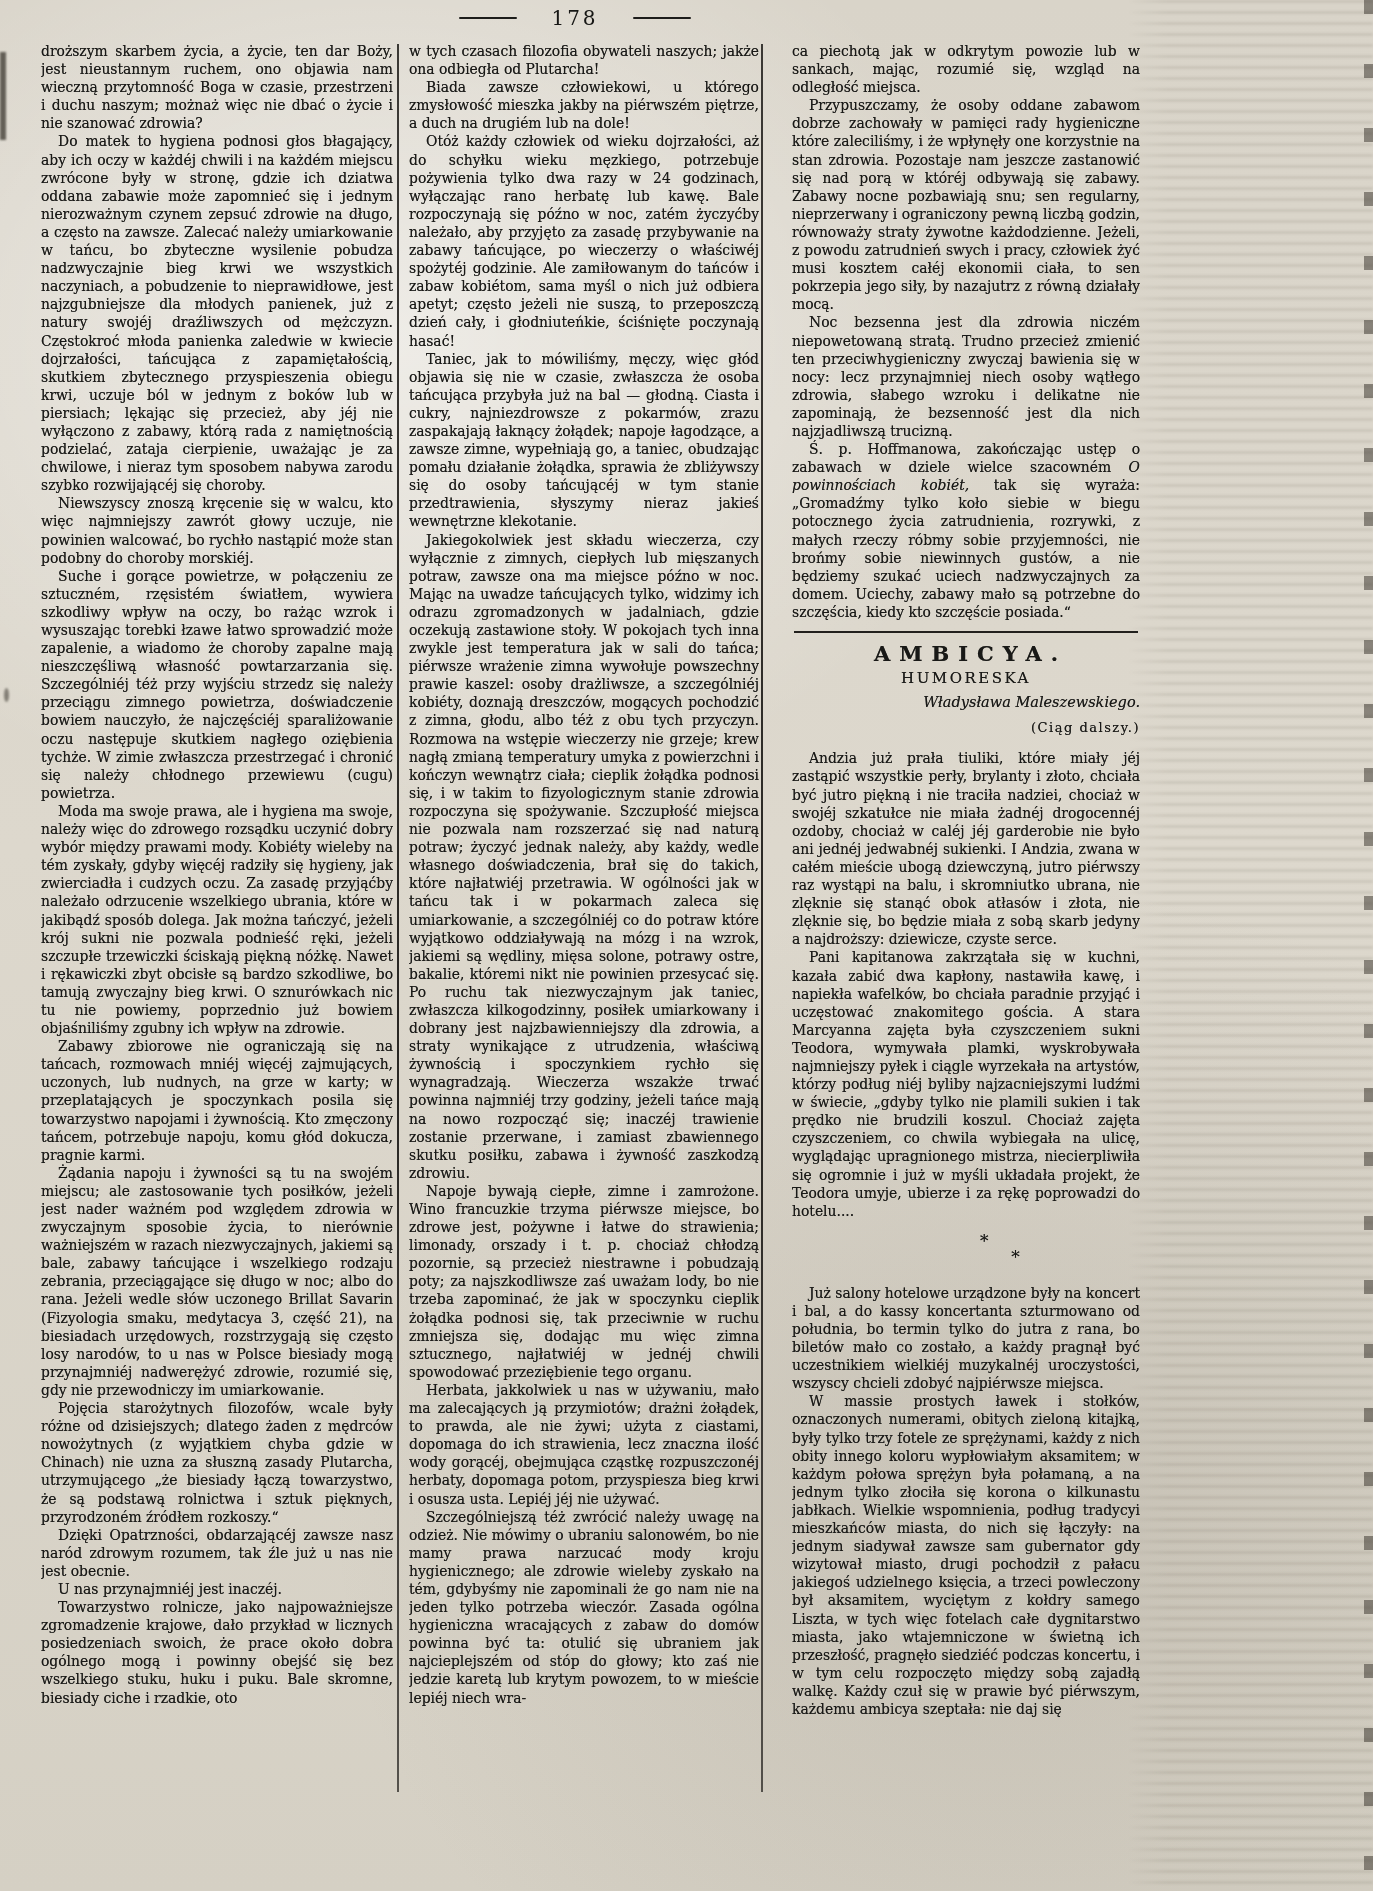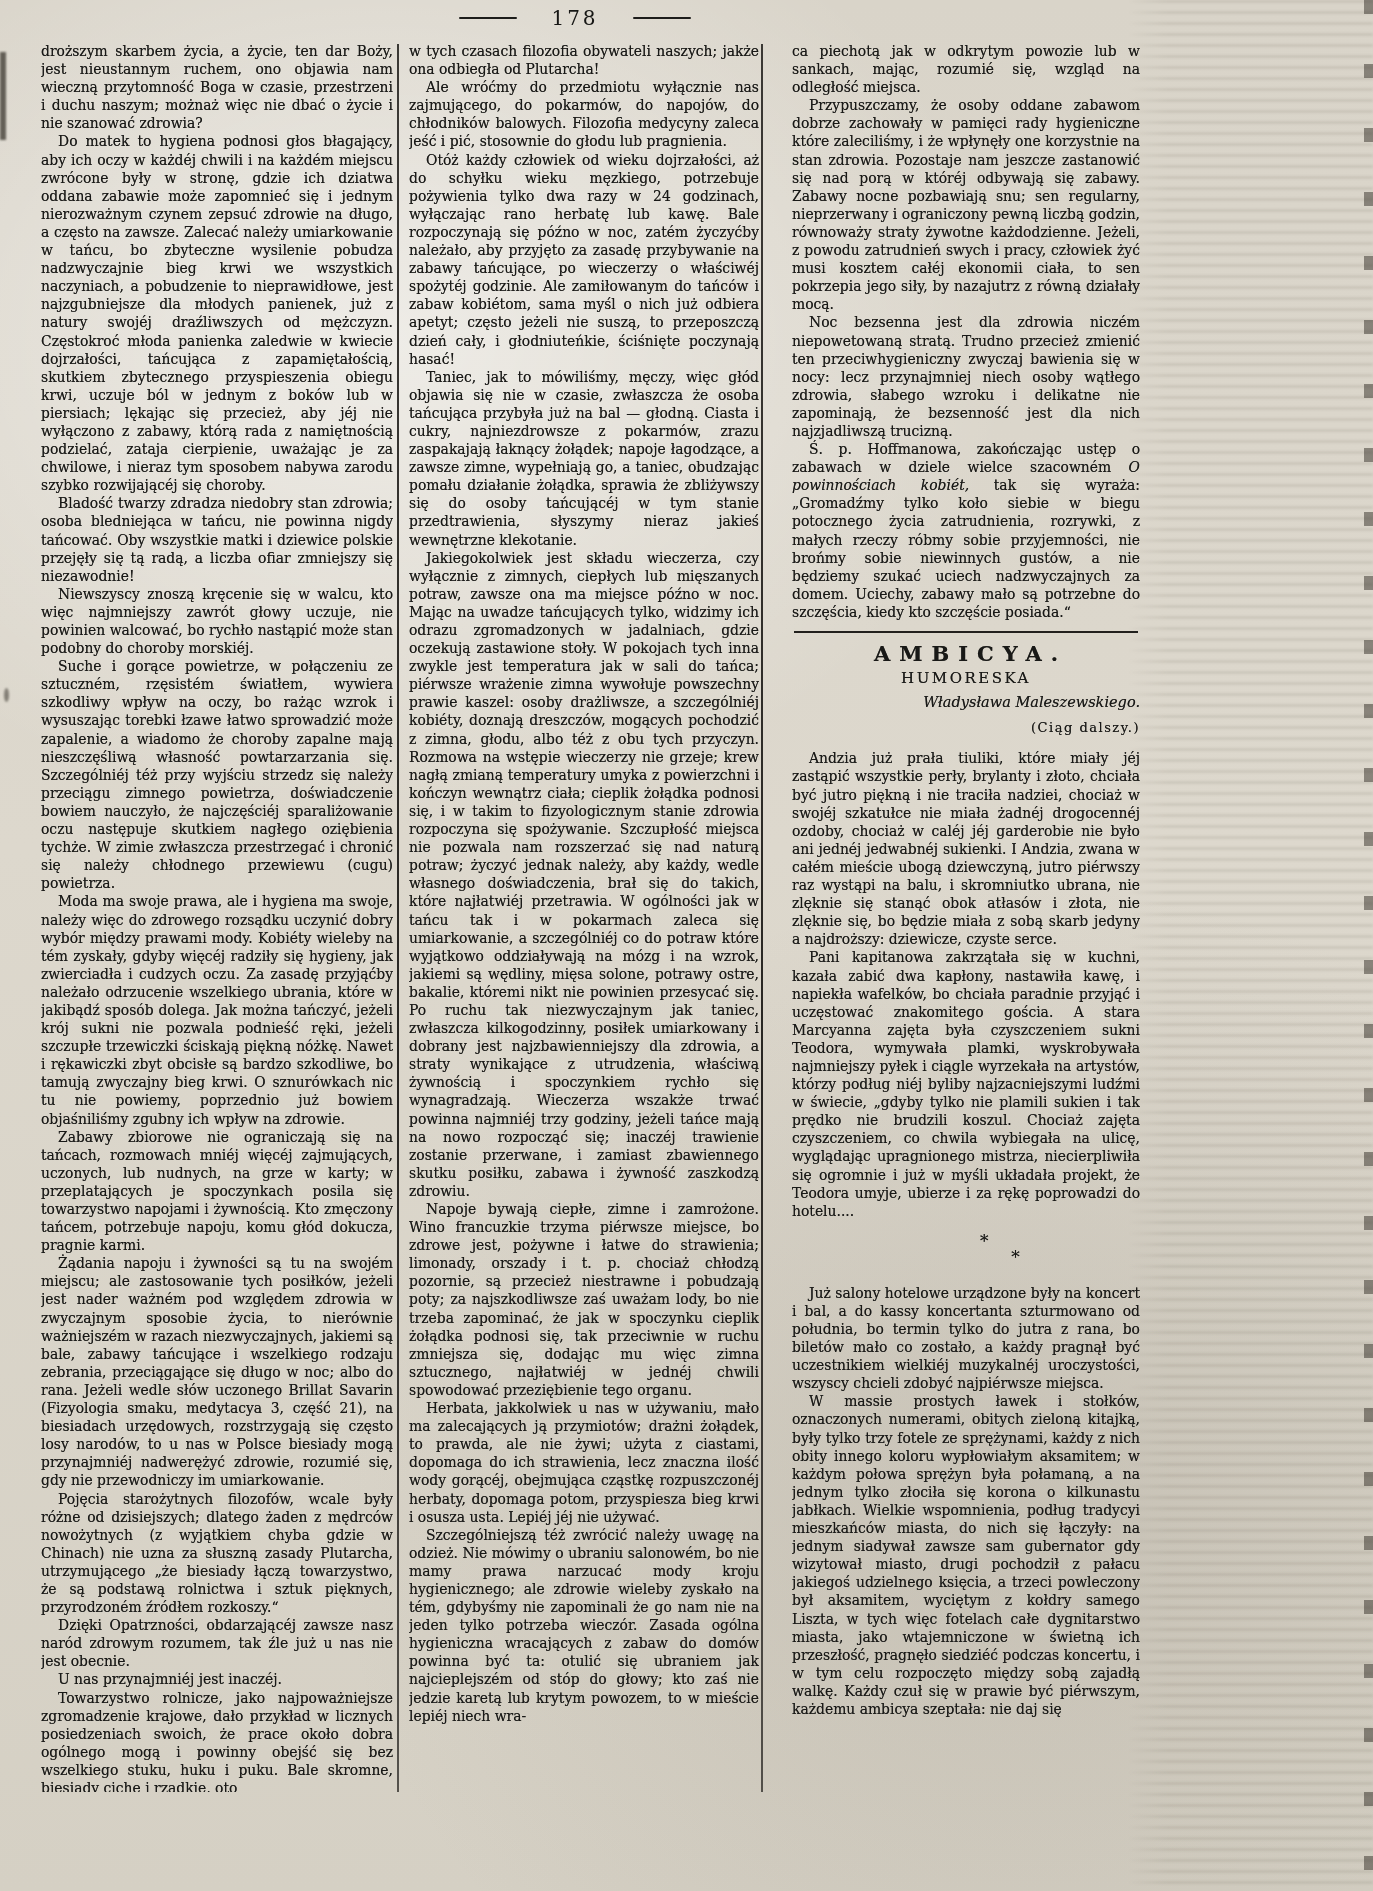--- a/index.html
+++ b/index.html
@@ -54,35 +54,34 @@
 
 <header class="page-head">
   <span class="head-dash"></span>
   <span class="page-num">178</span>
   <span class="head-dash"></span>
 </header>
 
 <div class="col col-1">
     <p class="para cont">droższym skarbem życia, a życie, ten dar Boży, jest nieustannym ruchem, ono objawia nam wieczną przytomność Boga w czasie, przestrzeni i duchu naszym; możnaż więc nie dbać o życie i nie szanować zdrowia?</p>
     <p class="para">Do matek to hygiena podnosi głos błagający, aby ich oczy w każdéj chwili i na każdém miejscu zwrócone były w stronę, gdzie ich dziatwa oddana zabawie może zapomnieć się i jednym nierozważnym czynem zepsuć zdrowie na długo, a często na zawsze. Zalecać należy umiarkowanie w tańcu, bo zbyteczne wysilenie pobudza nadzwyczajnie bieg krwi we wszystkich naczyniach, a pobudzenie to nieprawidłowe, jest najzgubniejsze dla młodych panienek, już z natury swojéj draźliwszych od mężczyzn. Częstokroć młoda panienka zaledwie w kwiecie dojrzałości, tańcująca z zapamiętałością, skutkiem zbytecznego przyspieszenia obiegu krwi, uczuje ból w jednym z boków lub w piersiach; lękając się przecież, aby jéj nie wyłączono z zabawy, którą rada z namiętnością podzielać, zataja cierpienie, uważając je za chwilowe, i nieraz tym sposobem nabywa zarodu szybko rozwijającéj się choroby.</p>
-    <p class="para">Bladość twarzy zdradza niedobry stan zdrowia; osoba bledniejąca w tańcu, nie powinna nigdy tańcować. Oby wszystkie matki i dziewice polskie przejęły się tą radą, a liczba ofiar zmniejszy się niezawodnie!</p>
     <p class="para">Niewszyscy znoszą kręcenie się w walcu, kto więc najmniejszy zawrót głowy uczuje, nie powinien walcować, bo rychło nastąpić może stan podobny do choroby morskiéj.</p>
     <p class="para">Suche i gorące powietrze, w połączeniu ze sztuczném, rzęsistém światłem, wywiera szkodliwy wpływ na oczy, bo rażąc wzrok i wysuszając torebki łzawe łatwo sprowadzić może zapalenie, a wiadomo że choroby zapalne mają nieszczęśliwą własność powtarzarzania się. Szczególniéj téż przy wyjściu strzedz się należy przeciągu zimnego powietrza, doświadczenie bowiem nauczyło, że najczęściéj sparaliżowanie oczu następuje skutkiem nagłego oziębienia tychże. W zimie zwłaszcza przestrzegać i chronić się należy chłodnego przewiewu (cugu) powietrza.</p>
     <p class="para">Moda ma swoje prawa, ale i hygiena ma swoje, należy więc do zdrowego rozsądku uczynić dobry wybór między prawami mody. Kobiéty wieleby na tém zyskały, gdyby więcéj radziły się hygieny, jak zwierciadła i cudzych oczu. Za zasadę przyjąćby należało odrzucenie wszelkiego ubrania, które w jakibądź sposób dolega. Jak można tańczyć, jeżeli krój sukni nie pozwala podnieść ręki, jeżeli szczupłe trzewiczki ściskają piękną nóżkę. Nawet i rękawiczki zbyt obcisłe są bardzo szkodliwe, bo tamują zwyczajny bieg krwi. O sznurówkach nic tu nie powiemy, poprzednio już bowiem objaśniliśmy zgubny ich wpływ na zdrowie.</p>
     <p class="para">Zabawy zbiorowe nie ograniczają się na tańcach, rozmowach mniéj więcéj zajmujących, uczonych, lub nudnych, na grze w karty; w przeplatających je spoczynkach posila się towarzystwo napojami i żywnością. Kto zmęczony tańcem, potrzebuje napoju, komu głód dokucza, pragnie karmi.</p>
     <p class="para">Żądania napoju i żywności są tu na swojém miejscu; ale zastosowanie tych posiłków, jeżeli jest nader ważném pod względem zdrowia w zwyczajnym sposobie życia, to nierównie ważniejszém w razach niezwyczajnych, jakiemi są bale, zabawy tańcujące i wszelkiego rodzaju zebrania, przeciągające się długo w noc; albo do rana. Jeżeli wedle słów uczonego Brillat Savarin (Fizyologia smaku, medytacya 3, część 21), na biesiadach urzędowych, rozstrzygają się często losy narodów, to u nas w Polsce biesiady mogą przynajmniéj nadwerężyć zdrowie, rozumié się, gdy nie przewodniczy im umiarkowanie.</p>
     <p class="para">Pojęcia starożytnych filozofów, wcale były różne od dzisiejszych; dlatego żaden z mędrców nowożytnych (z wyjątkiem chyba gdzie w Chinach) nie uzna za słuszną zasady Plutarcha, utrzymującego „że biesiady łączą towarzystwo, że są podstawą rolnictwa i sztuk pięknych, przyrodzoném źródłem rozkoszy.“</p>
     <p class="para">Dzięki Opatrzności, obdarzającéj zawsze nasz naród zdrowym rozumem, tak źle już u nas nie jest obecnie.</p>
     <p class="para">U nas przynajmniéj jest inaczéj.</p>
     <p class="para">Towarzystwo rolnicze, jako najpoważniejsze zgromadzenie krajowe, dało przykład w licznych posiedzeniach swoich, że prace około dobra ogólnego mogą i powinny obejść się bez wszelkiego stuku, huku i puku. Bale skromne, biesiady ciche i rzadkie, oto</p>
   </div>
 <div class="vrule vrule-1"></div>
 <div class="col col-2">
     <p class="para cont">w tych czasach filozofia obywateli naszych; jakże ona odbiegła od Plutarcha!</p>
-    <p class="para">Ale wróćmy do przedmiotu wyłącznie nas zajmującego, do pokarmów, do napojów, do chłodników balowych. Filozofia medycyny zaleca jeść i pić, stosownie do głodu lub pragnienia.</p>
+    <p class="para">Biada zawsze człowiekowi, u którego zmysłowość mieszka jakby na piérwszém piętrze, a duch na drugiém lub na dole!</p>
     <p class="para">Otóż każdy człowiek od wieku dojrzałości, aż do schyłku wieku męzkiego, potrzebuje pożywienia tylko dwa razy w 24 godzinach, wyłączając rano herbatę lub kawę. Bale rozpoczynają się późno w noc, zatém życzyćby należało, aby przyjęto za zasadę przybywanie na zabawy tańcujące, po wieczerzy o właściwéj spożytéj godzinie. Ale zamiłowanym do tańców i zabaw kobiétom, sama myśl o nich już odbiera apetyt; często jeżeli nie suszą, to przeposzczą dzień cały, i głodniuteńkie, ściśnięte poczynają hasać!</p>
     <p class="para">Taniec, jak to mówiliśmy, męczy, więc głód objawia się nie w czasie, zwłaszcza że osoba tańcująca przybyła już na bal — głodną. Ciasta i cukry, najniezdrowsze z pokarmów, zrazu zaspakajają łaknący żołądek; napoje łagodzące, a zawsze zimne, wypełniają go, a taniec, obudzając pomału działanie żołądka, sprawia że zbliżywszy się do osoby tańcującéj w tym stanie przedtrawienia, słyszymy nieraz jakieś wewnętrzne klekotanie.</p>
     <p class="para">Jakiegokolwiek jest składu wieczerza, czy wyłącznie z zimnych, ciepłych lub mięszanych potraw, zawsze ona ma miejsce późno w noc. Mając na uwadze tańcujących tylko, widzimy ich odrazu zgromadzonych w jadalniach, gdzie oczekują zastawione stoły. W pokojach tych inna zwykle jest temperatura jak w sali do tańca; piérwsze wrażenie zimna wywołuje powszechny prawie kaszel: osoby drażliwsze, a szczególniéj kobiéty, doznają dreszczów, mogących pochodzić z zimna, głodu, albo téż z obu tych przyczyn. Rozmowa na wstępie wieczerzy nie grzeje; krew nagłą zmianą temperatury umyka z powierzchni i kończyn wewnątrz ciała; cieplik żołądka podnosi się, i w takim to fizyologicznym stanie zdrowia rozpoczyna się spożywanie. Szczupłość miejsca nie pozwala nam rozszerzać się nad naturą potraw; życzyć jednak należy, aby każdy, wedle własnego doświadczenia, brał się do takich, które najłatwiéj przetrawia. W ogólności jak w tańcu tak i w pokarmach zaleca się umiarkowanie, a szczególniéj co do potraw które wyjątkowo oddziaływają na mózg i na wzrok, jakiemi są wędliny, mięsa solone, potrawy ostre, bakalie, któremi nikt nie powinien przesycać się. Po ruchu tak niezwyczajnym jak taniec, zwłaszcza kilkogodzinny, posiłek umiarkowany i dobrany jest najzbawienniejszy dla zdrowia, a straty wynikające z utrudzenia, właściwą żywnością i spoczynkiem rychło się wynagradzają. Wieczerza wszakże trwać powinna najmniéj trzy godziny, jeżeli tańce mają na nowo rozpocząć się; inaczéj trawienie zostanie przerwane, i zamiast zbawiennego skutku posiłku, zabawa i żywność zaszkodzą zdrowiu.</p>
     <p class="para">Napoje bywają ciepłe, zimne i zamrożone. Wino francuzkie trzyma piérwsze miejsce, bo zdrowe jest, pożywne i łatwe do strawienia; limonady, orszady i t. p. chociaż chłodzą pozornie, są przecież niestrawne i pobudzają poty; za najszkodliwsze zaś uważam lody, bo nie trzeba zapominać, że jak w spoczynku cieplik żołądka podnosi się, tak przeciwnie w ruchu zmniejsza się, dodając mu więc zimna sztucznego, najłatwiéj w jednéj chwili spowodować przeziębienie tego organu.</p>
     <p class="para">Herbata, jakkolwiek u nas w używaniu, mało ma zalecających ją przymiotów; drażni żołądek, to prawda, ale nie żywi; użyta z ciastami, dopomaga do ich strawienia, lecz znaczna ilość wody gorącéj, obejmująca cząstkę rozpuszczonéj herbaty, dopomaga potom, przyspiesza bieg krwi i osusza usta. Lepiéj jéj nie używać.</p>
     <p class="para">Szczególniejszą téż zwrócić należy uwagę na odzież. Nie mówimy o ubraniu salonowém, bo nie mamy prawa narzucać mody kroju hygienicznego; ale zdrowie wieleby zyskało na tém, gdybyśmy nie zapominali że go nam nie na jeden tylko potrzeba wieczór. Zasada ogólna hygieniczna wracających z zabaw do domów powinna być ta: otulić się ubraniem jak najcieplejszém od stóp do głowy; kto zaś nie jedzie karetą lub krytym powozem, to w mieście lepiéj niech wra-</p>
   </div>
 <div class="vrule vrule-2"></div>
 <div class="col col-3">
     <p class="para cont">ca piechotą jak w odkrytym powozie lub w sankach, mając, rozumié się, wzgląd na odległość miejsca.</p>

